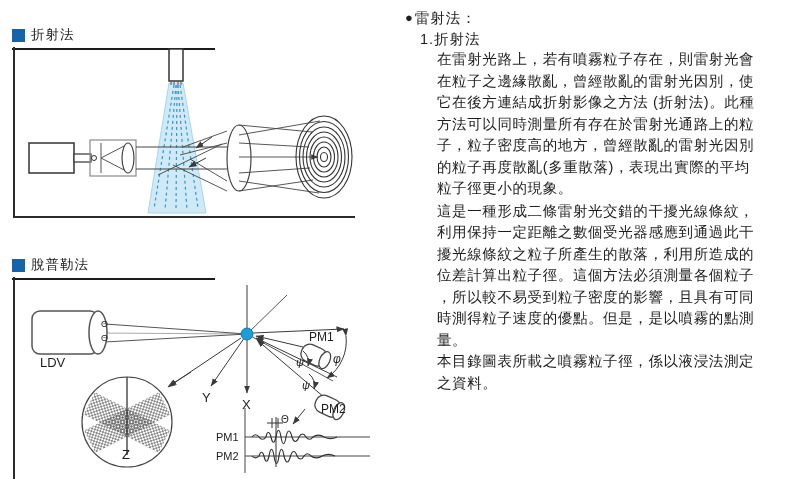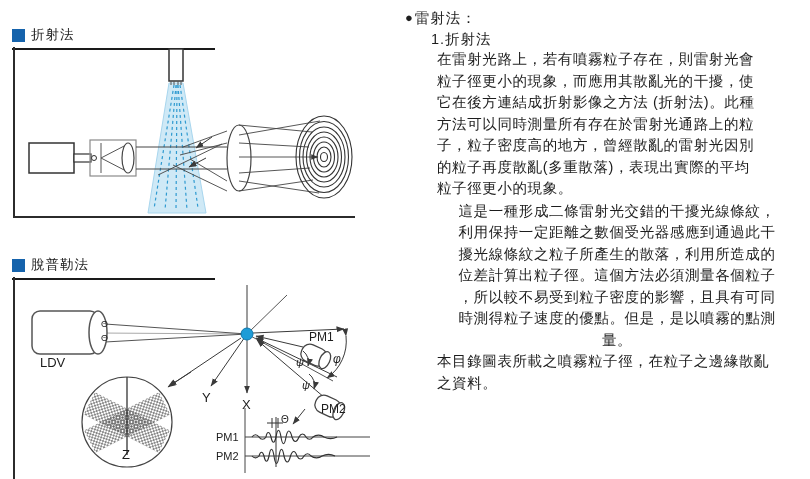--- a/index.html
+++ b/index.html
@@ -30,30 +30,30 @@
   .frame2 {
     position:absolute; left:13px; top:277px; width:392px; height:202px;
     border-left:2px solid #2b2b2b;
   }
   svg text { font-family:"Liberation Sans","DejaVu Sans",sans-serif; fill:#1d1d1d; }
 
   
   .right-col { position:absolute; left:405px; top:9px; width:400px; }
   .heading { display:flex; align-items:flex-start; font-size:14.5px; letter-spacing:1px; line-height:18px; }
   .heading .bullet { font-size:13px; line-height:18px; margin-right:1px; }
-  .sec-head { margin-left:26px; font-size:14.5px; letter-spacing:1px; line-height:18px; }
+  .sec-head { margin-left:15px; font-size:14.5px; letter-spacing:1px; line-height:18px; }
   .sec-body {
     margin-left:32px; width:360px;
     font-size:14.5px; letter-spacing:0.6px; line-height:21.5px;
     white-space:pre-line;
   }
   #sec1-head { margin-top:3px; }
   #sec1-body { margin-top:1px; }
   #sec2-head { margin-top:31px; }
-  #sec2-body { margin-top:1px;text-align:center; }
+  #sec2-body { margin-top:1px; }
 </style>
 </head>
 <body>
 
 <div class="page">
 
   <div class="dg-title" id="title1">
     <span class="sq"></span>
     <span>折射法</span>
   </div>
@@ -234,31 +234,31 @@
   <div class="right-col">
     <div class="heading">
       <span class="bullet">●</span>
       <span>雷射法：</span>
     </div>
 
     <div class="sec-head" id="sec1-head">
       <span>1.</span><span>折射法</span>
     </div>
     <div class="sec-body" id="sec1-body">在雷射光路上，若有噴霧粒子存在，則雷射光會
-粒子徑更小的現象，而應用其散亂光的干擾，使
+在粒子之邊緣散亂，曾經散亂的雷射光因別，使
 它在後方連結成折射影像之方法 (折射法)。此種
 方法可以同時測量所有存在於雷射光通路上的粒
 子，粒子密度高的地方，曾經散亂的雷射光因別
 的粒子再度散亂(多重散落)，表現出實際的平均
 粒子徑更小的現象。</div>
 
     <div class="sec-body" id="sec2-body">這是一種形成二條雷射光交錯的干擾光線條紋，
 利用保持一定距離之數個受光器感應到通過此干
 擾光線條紋之粒子所產生的散落，利用所造成的
 位差計算出粒子徑。這個方法必須測量各個粒子
 ，所以較不易受到粒子密度的影響，且具有可同
 時測得粒子速度的優點。但是，是以噴霧的點測
 量。</div>
-    <div class="sec-body" id="sec2-note">本目錄圖表所載之噴霧粒子徑，在粒子之邊緣散亂
+    <div class="sec-body" id="sec2-note">本目錄圖表所載之噴霧粒子徑，係以液浸法測定
 之資料。</div>
   </div>
 
 </div>
 
 </body></html>

